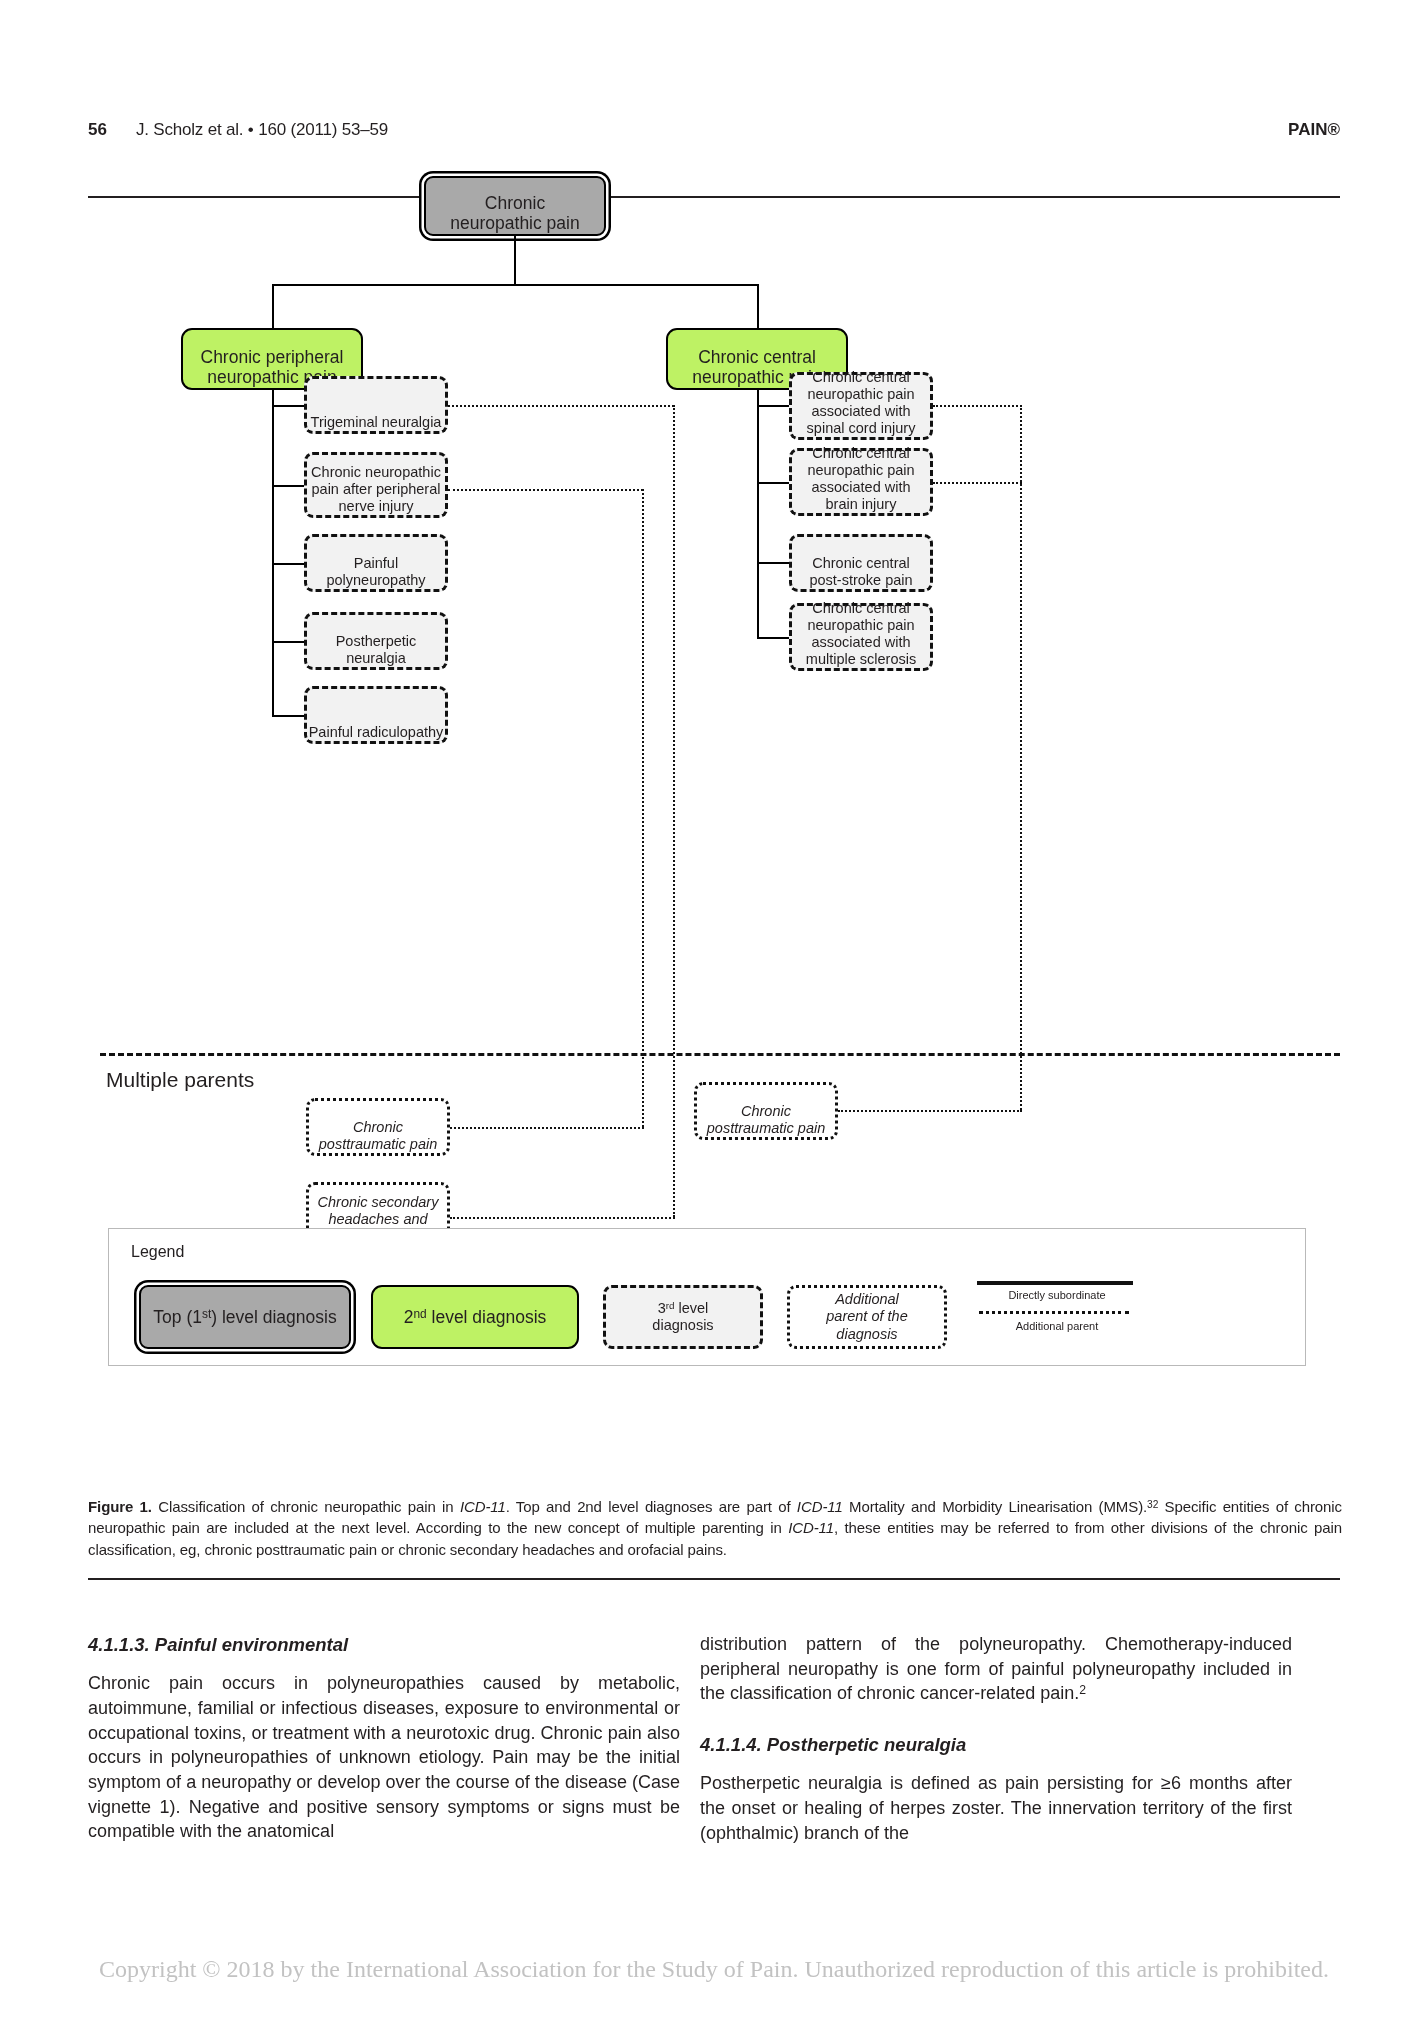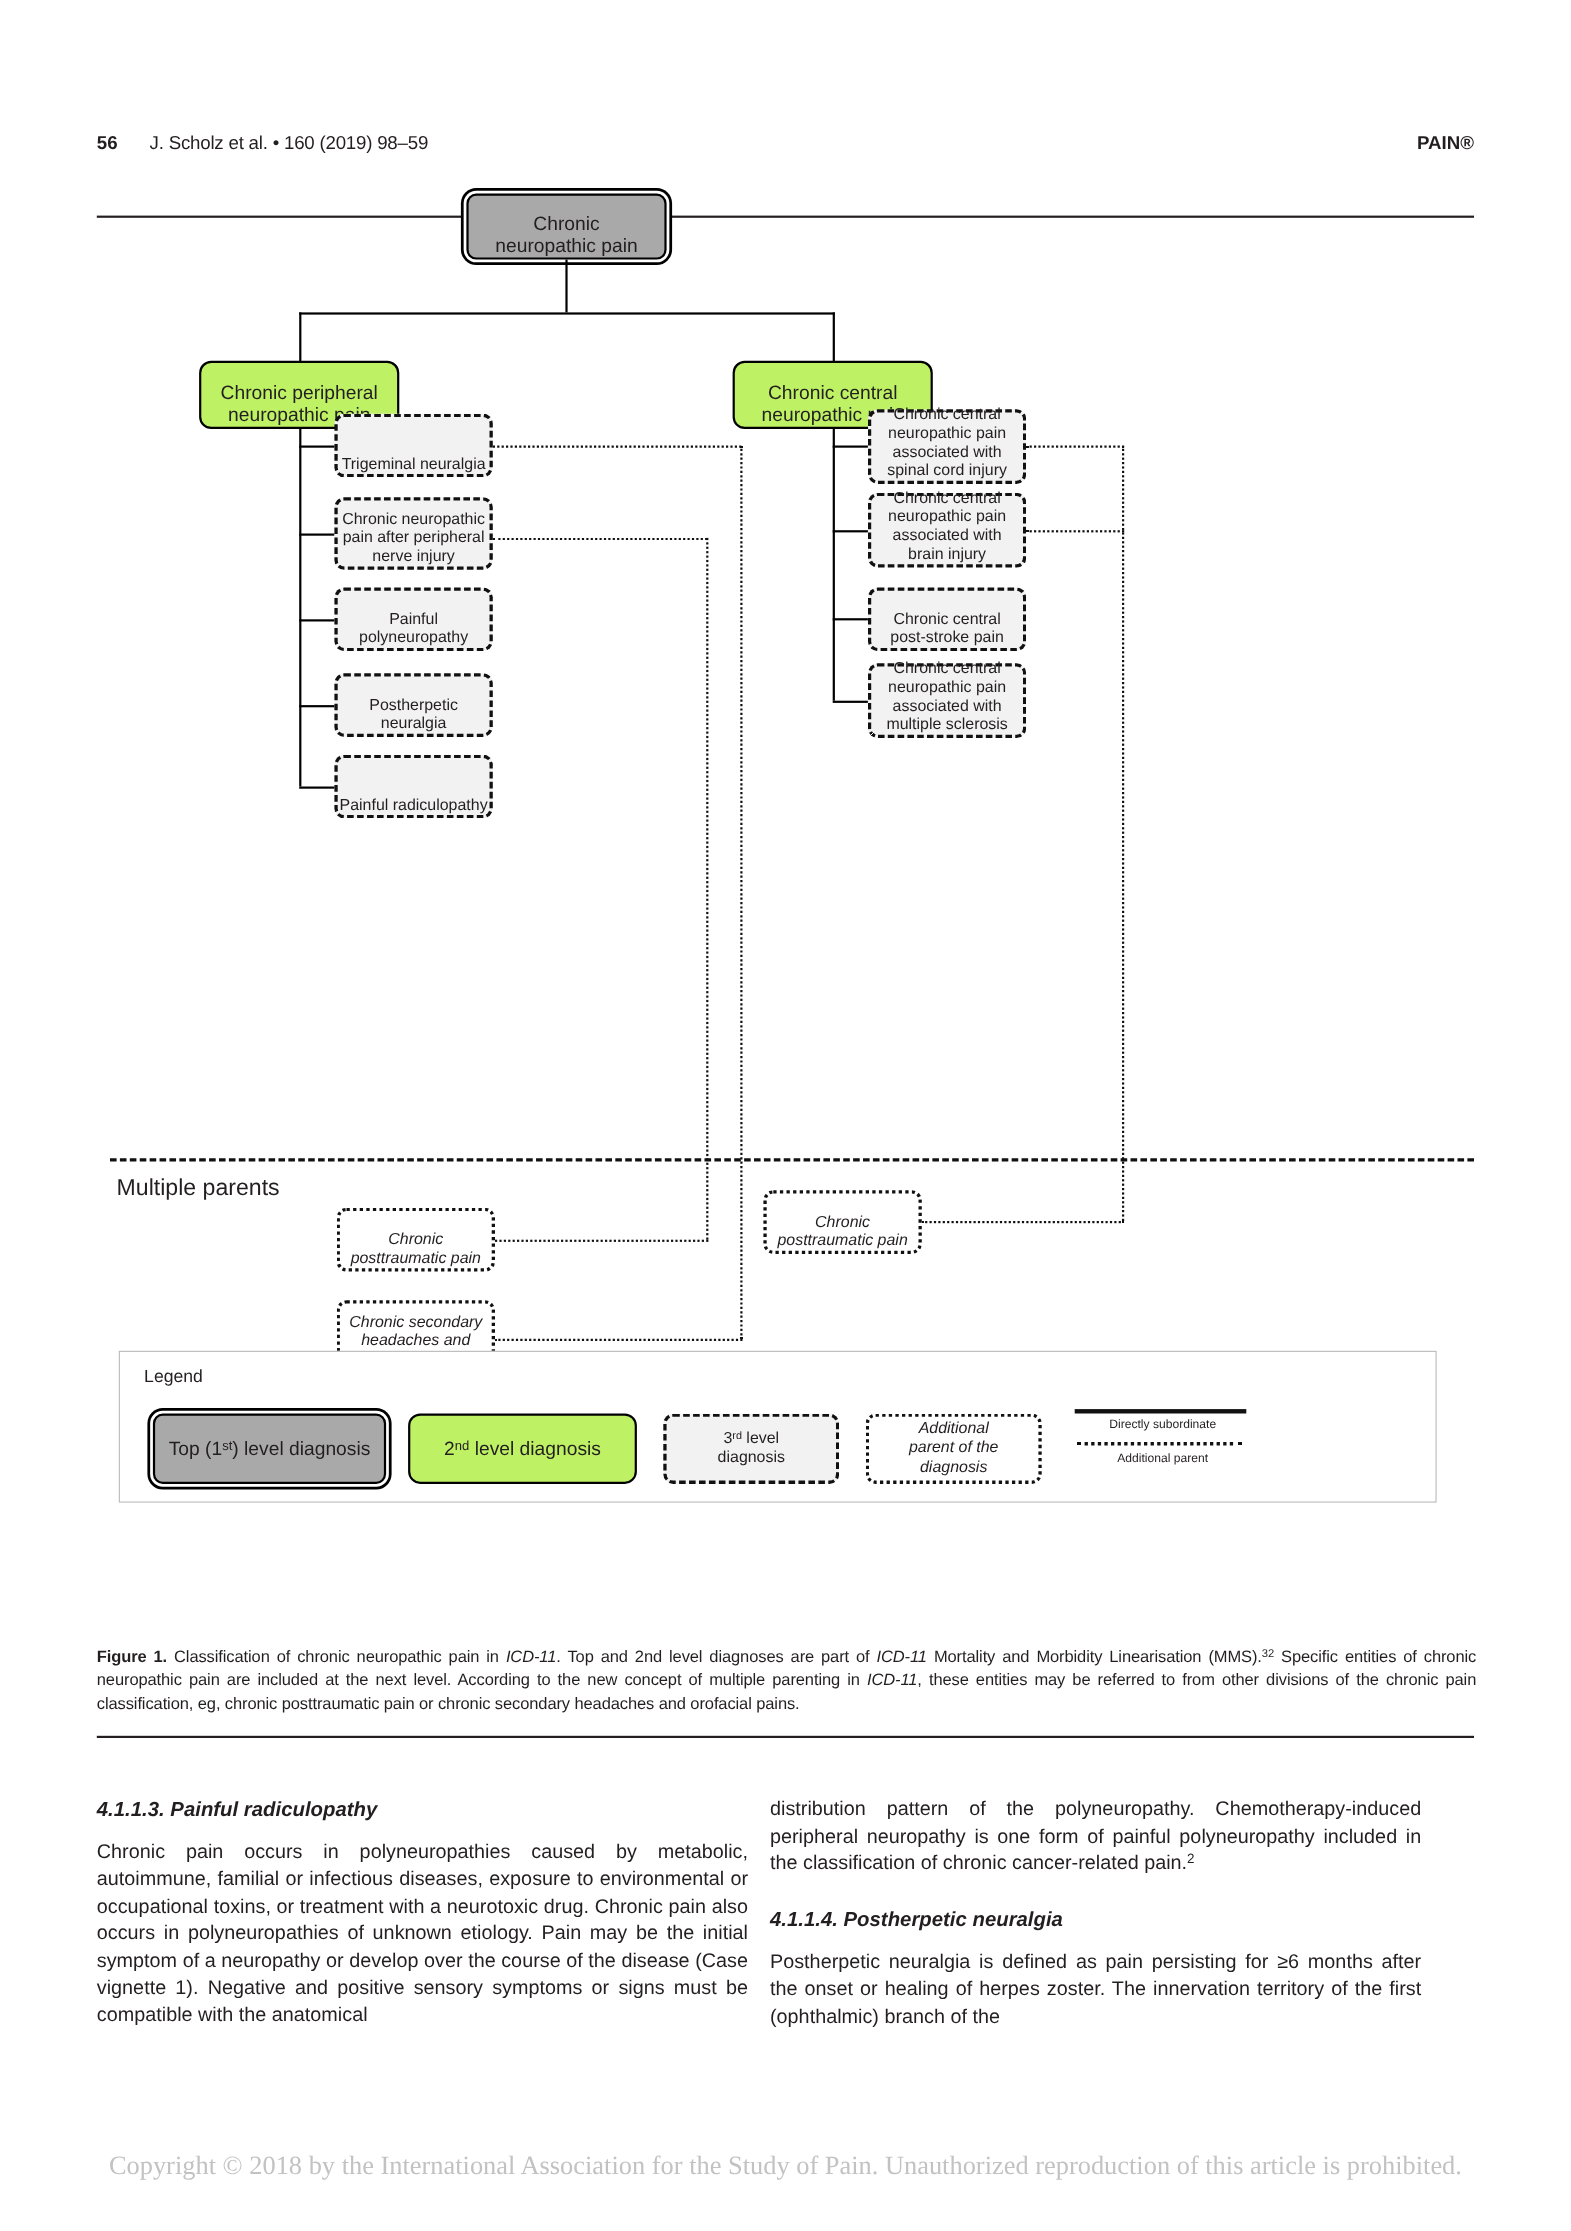--- a/index.html
+++ b/index.html
@@ -76,21 +76,21 @@
 
   
   #footer{position:absolute;left:0;top:1956px;width:1428px;text-align:center;
           font-family:"Liberation Serif",serif;font-size:24px;color:#c2c2c2;}
 </style>
 </head>
 <body>
 
 <div id="runhead">
   <span class="pg">56</span>
-  <span class="cite">J. Scholz et al. • 160 (2019) 98–59</span>
+  <span class="cite">J. Scholz et al. • 160 (2011) 53–59</span>
   <span class="brand">PAIN®</span>
 </div>
 <div id="rule-top"></div>
 
 <div id="figure">
 
   <div class="node lvl1" style="left:336px;top:-24px;width:182px;height:60px;">
     <span>Chronic<br>neuropathic pain</span>
   </div>
 
@@ -199,21 +199,21 @@
       <div class="swatch-dot"></div>
       <div class="lbl">Additional parent</div>
     </div>
   </div>
 </div>
 
 <div id="caption"><b>Figure 1.</b><span> Classification of chronic neuropathic pain in </span><i>ICD-11</i><span>. Top and 2nd level diagnoses are part of </span><i>ICD-11</i><span> Mortality and Morbidity Linearisation (MMS).</span><sup>32</sup><span> Specific entities of chronic neuropathic pain are included at the next level. According to the new concept of multiple parenting in </span><i>ICD-11</i><span>, these entities may be referred to from other divisions of the chronic pain classification, eg, chronic posttraumatic pain or chronic secondary headaches and orofacial pains.</span></div>
 <div id="rule-bot"></div>
 
 <div class="col" id="colL">
-  <div class="sec-h">4.1.1.3. Painful radiculopathy</div>
+  <div class="sec-h">4.1.1.3. Painful environmental</div>
   <div class="para">Chronic pain occurs in polyneuropathies caused by metabolic, autoimmune, familial or infectious diseases, exposure to environmental or occupational toxins, or treatment with a neurotoxic drug. Chronic pain also occurs in polyneuropathies of unknown etiology. Pain may be the initial symptom of a neuropathy or develop over the course of the disease (Case vignette 1). Negative and positive sensory symptoms or signs must be compatible with the anatomical</div>
 </div>
 
 <div class="col" id="colR">
   <div class="para"><span>distribution pattern of the polyneuropathy. Chemotherapy-induced peripheral neuropathy is one form of painful polyneuropathy included in the classification of chronic cancer-related pain.</span><sup>2</sup></div>
   <div class="sec-h second">4.1.1.4. Postherpetic neuralgia</div>
   <div class="para">Postherpetic neuralgia is defined as pain persisting for ≥6 months after the onset or healing of herpes zoster. The innervation territory of the first (ophthalmic) branch of the</div>
 </div>
 
 <div id="footer">Copyright © 2018 by the International Association for the Study of Pain. Unauthorized reproduction of this article is prohibited.</div>

